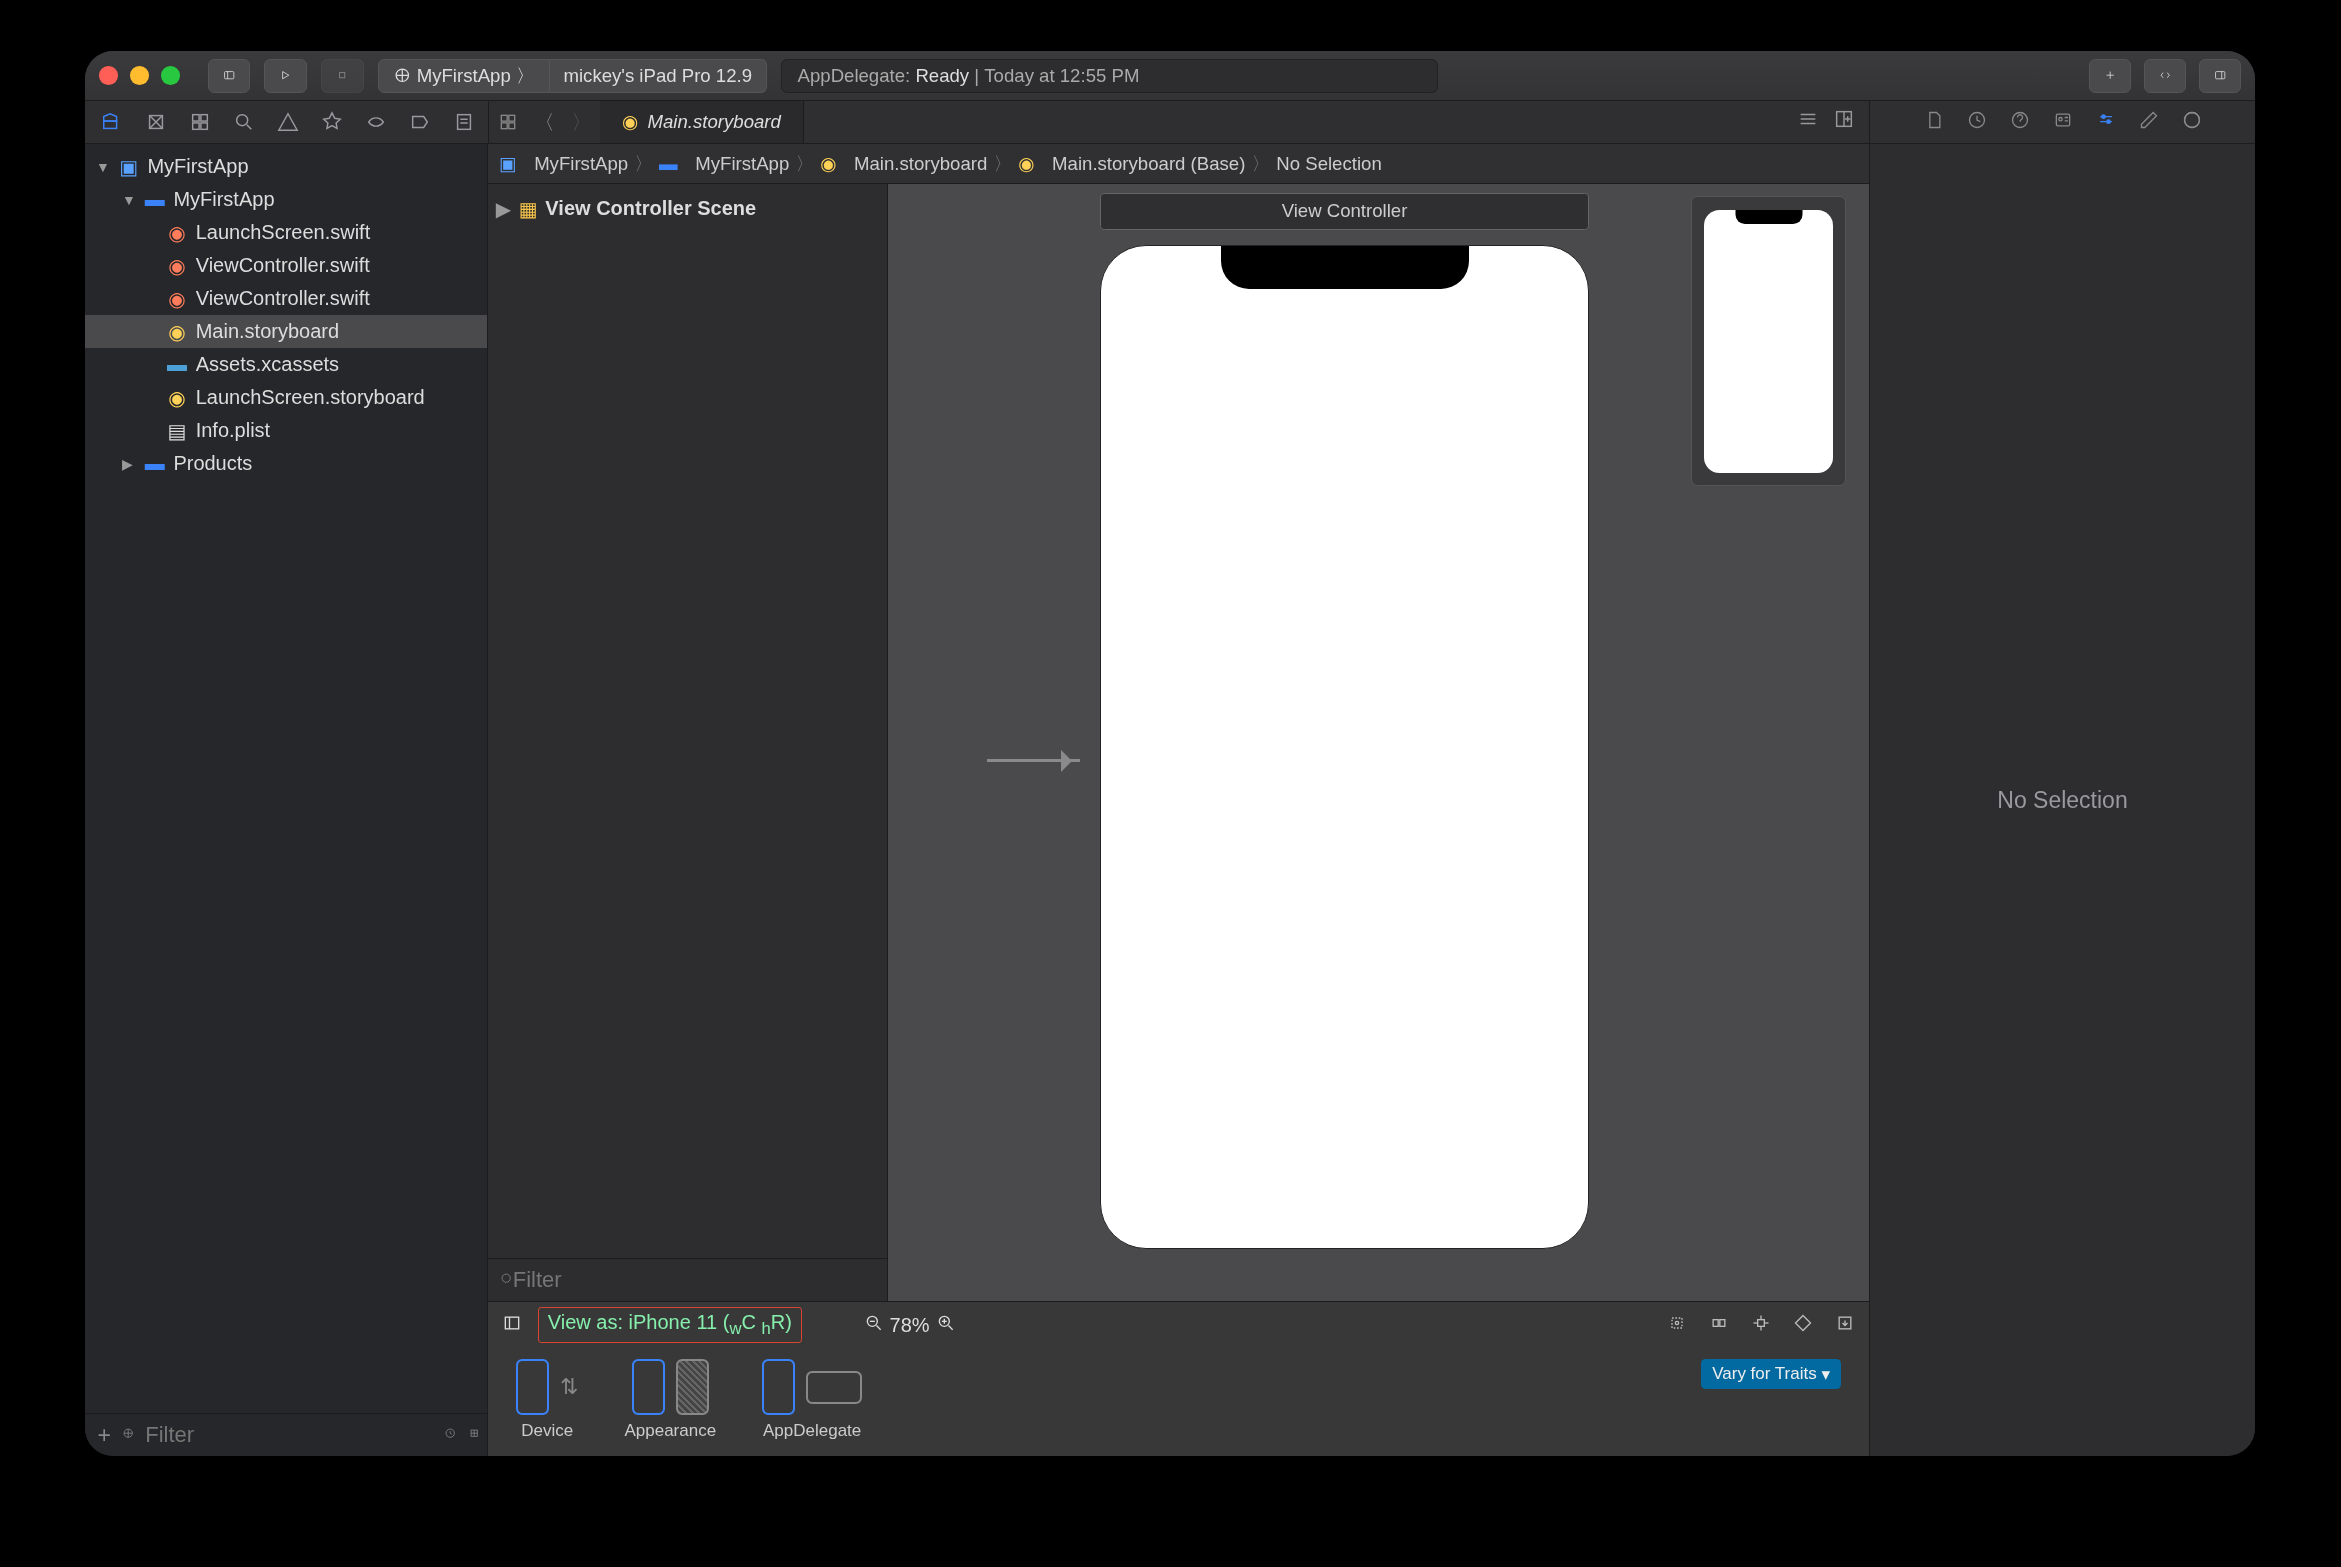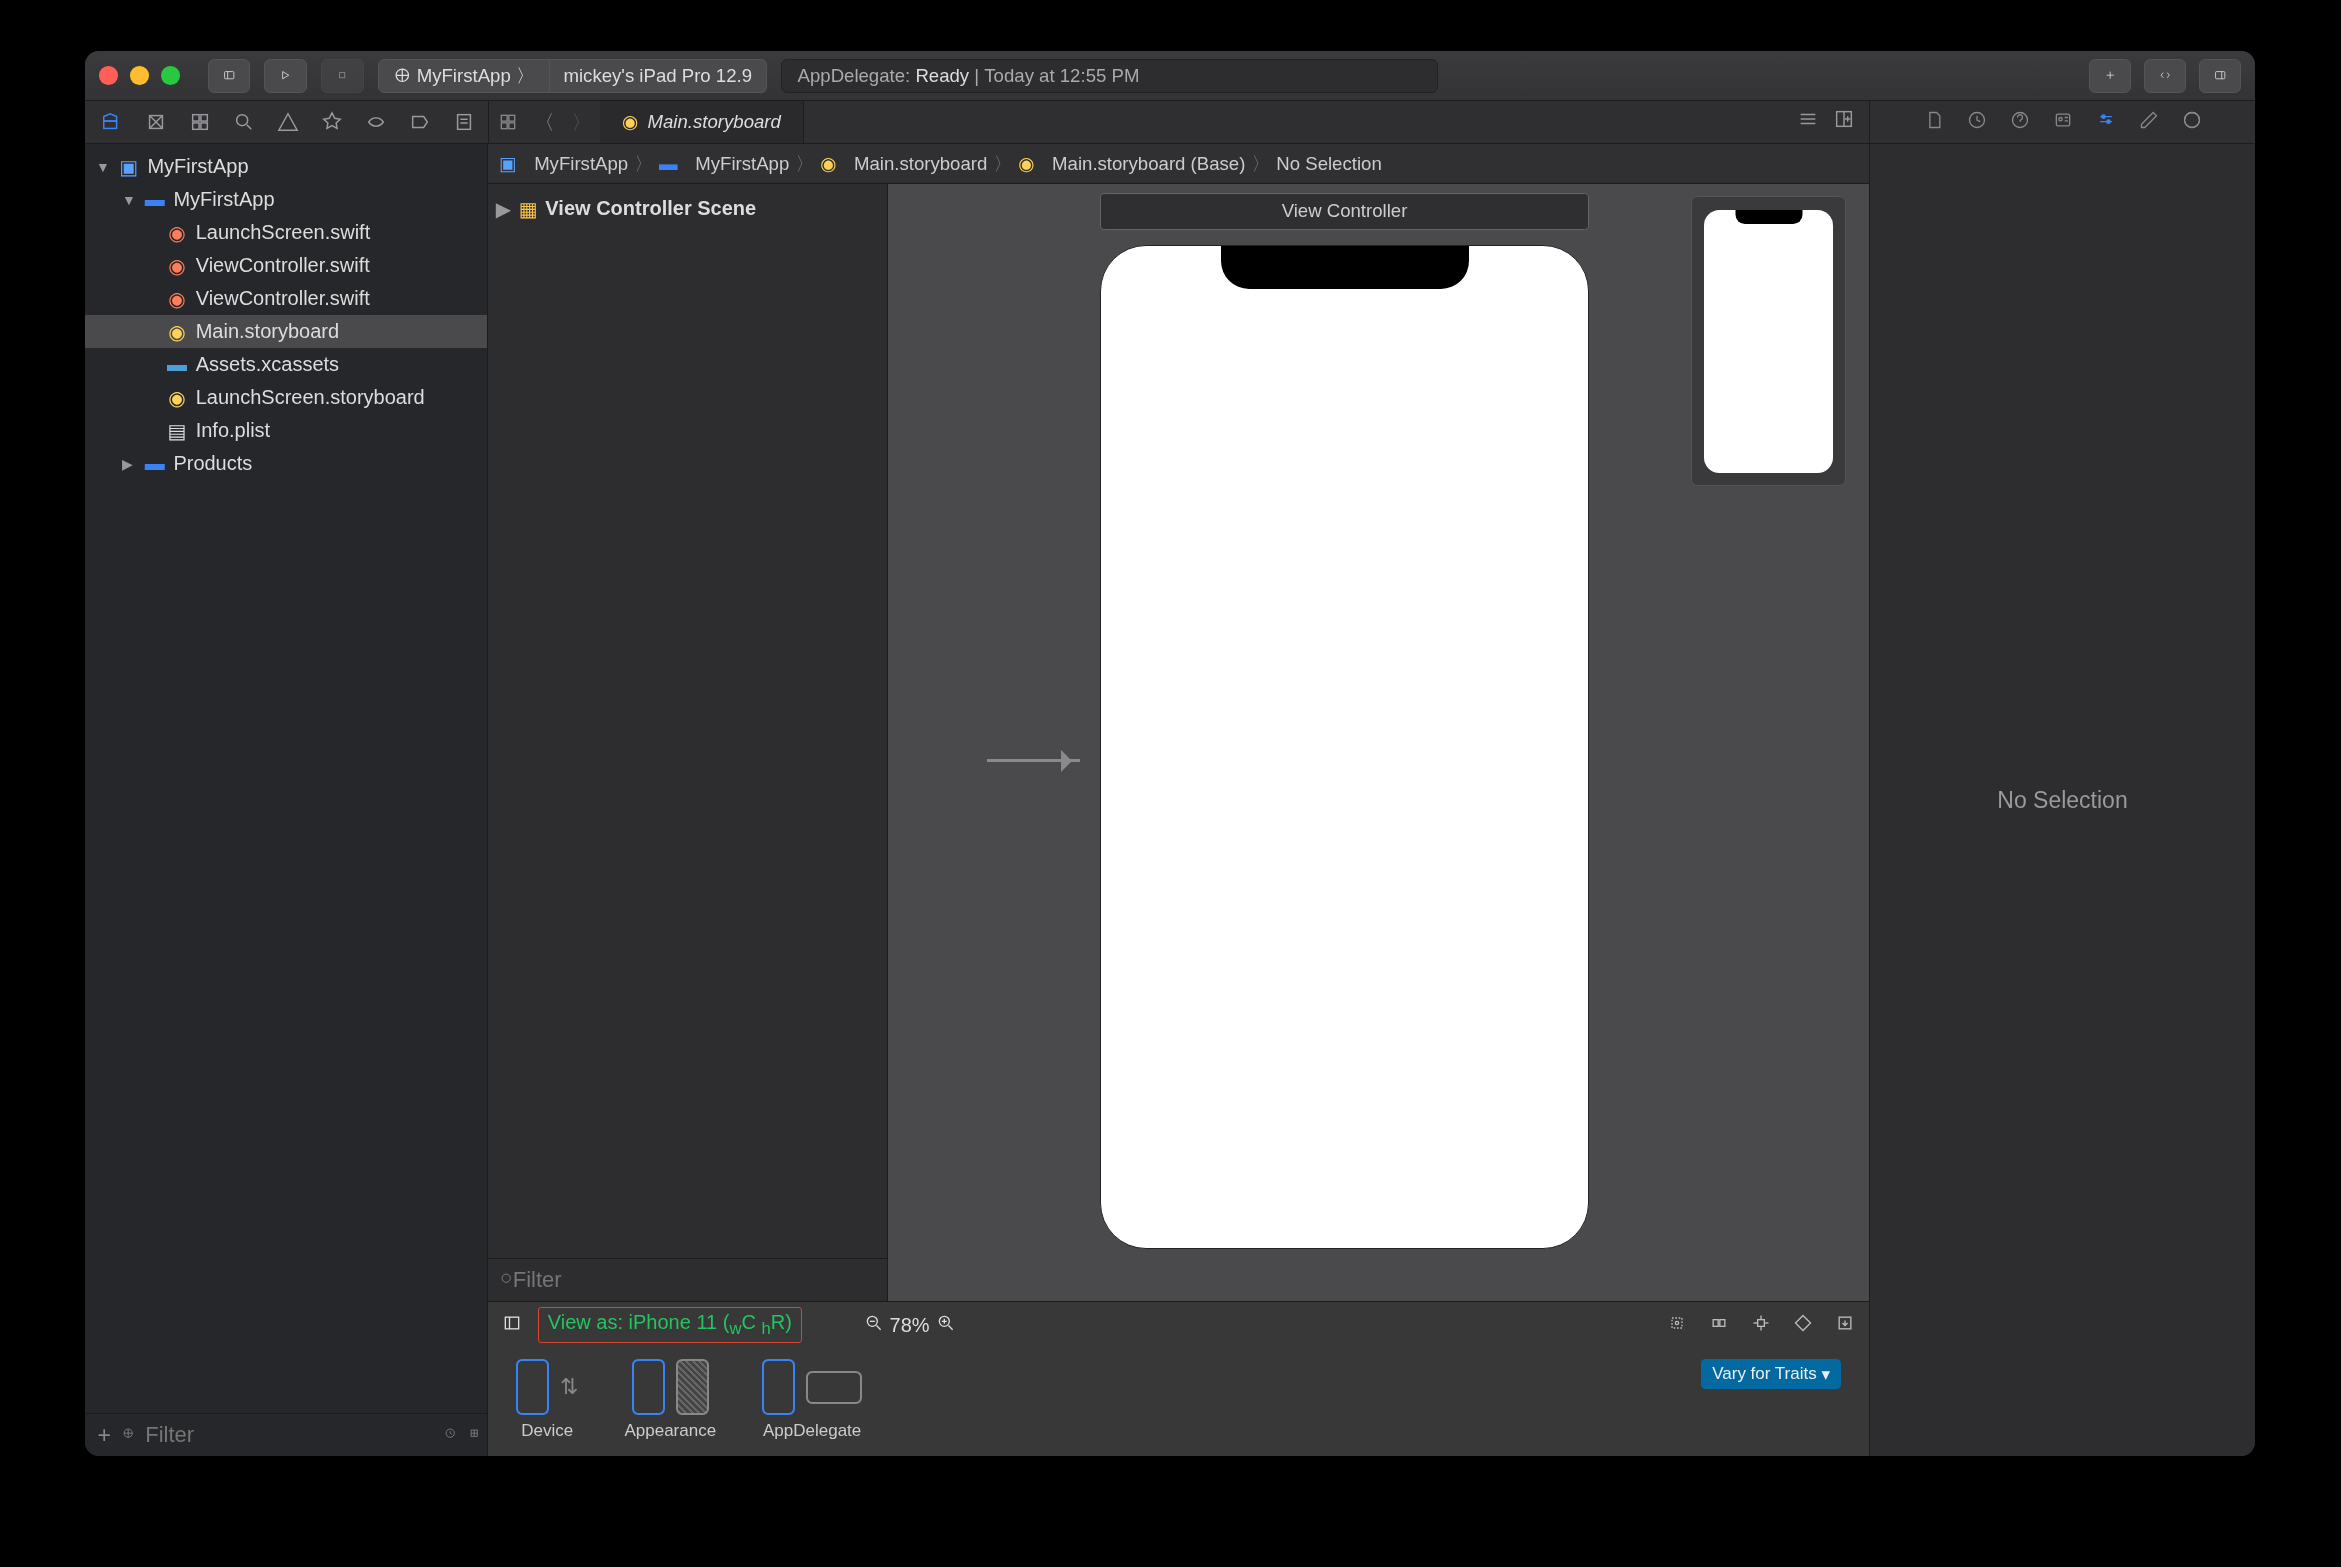--- a/index.html
+++ b/index.html
@@ -1,18 +1,18 @@
 <!DOCTYPE html>
 <html style="font-size:12.4px"><head>
 <meta charset="utf-8">
 <style>
 * { margin:0; padding:0; box-sizing:border-box; font-family:-apple-system,BlinkMacSystemFont,"Helvetica Neue",sans-serif; -webkit-font-smoothing:antialiased; }
 body { background:#000; width:2342px; height:1568px; overflow:hidden; }
 .frame { position:absolute; left:85px; top:51px; width:2170px; height:1405px; }
-.window { width:100%; height:100%; background:#2a2a2c; border-radius:14px; overflow:hidden; box-shadow:0 31px 93px rgba(0,0,0,.7); display:flex; flex-direction:column; }
+.window { width:100%; height:100%; background:#2a2a2c; border-radius:28px; overflow:hidden; box-shadow:0 31px 93px rgba(0,0,0,.7); display:flex; flex-direction:column; }
 
 
 .titlebar { height:50px; background:linear-gradient(#3b3b3d,#333335); border-bottom:0.8px solid #1c1c1d; display:flex; align-items:center; padding:0 14px; gap:14px; }
 .traffic { display:flex; gap:12.4px; margin-right:14px; }
 .traffic span { width:18.6px; height:18.6px; border-radius:50%; }
 .t-close{background:#ff5f57}.t-min{background:#febc2e}.t-max{background:#28c840}
 .tb-btn { height:34px; background:#4a4a4c; border:0.8px solid #555; border-radius:6.2px; display:flex; align-items:center; justify-content:center; color:#ddd; }
 .tb-btn.seg { padding:0 14px; }
 .tb-run { width:43px; }
 .tb-stop { width:43px; opacity:.5; }
@@ -66,21 +66,21 @@
 .notch{position:absolute; top:0; left:50%; transform:translateX(-50%); width:248px; height:43px; background:#000; border-radius:0 0 28px 28px}
 .arrow-in{position:absolute; left:99px; top:575px; width:93px; height:3.1px; background:#8a8a8c}
 .arrow-in::after{content:""; position:absolute; right:-3.1px; top:-9.3px; border:11px solid transparent; border-left-color:#8a8a8c}
 .mini{position:absolute; right:23px; top:12.4px; width:155px; background:#3a3a3c; border:0.8px solid #555; border-radius:6.2px; padding:12.4px;}
 .mini .mp{width:100%; height:263px; background:#fff; border-radius:15.5px; position:relative}
 .mini .mp::before{content:""; position:absolute; top:0; left:50%; transform:translateX(-50%); width:67px; height:14px; background:#000; border-radius:0 0 9.3px 9.3px}
 
 
 .canvasbar{background:#383839; border-top:0.8px solid #1c1c1d;}
 .cbar1{height:46px; display:flex; align-items:center; padding:0 14px; gap:15.5px; color:#ddd; font-size:20px}
-.viewas{border:1.5px solid #d94532; border-radius:3.1px; padding:3.1px 9.3px; color:#22c55e; font-weight:500}
+.viewas{border:1.5px solid #d94532; border-radius:3.1px; padding:3.1px 9.3px; color:#86efac; font-weight:500}
 .zoom{display:flex; align-items:center; gap:6px; margin-left:46px}
 .cbar1 .right{margin-left:auto; display:flex; gap:22px; color:#bbb}
 .cbar2{height:108px; display:flex; align-items:flex-start; padding:11px 28px; gap:46px; color:#ccc}
 .devgroup{display:flex; flex-direction:column; align-items:center; gap:6.2px; font-size:17px}
 .devgroup .items{display:flex; gap:11px; align-items:center}
 .devbox{width:33px; height:56px; border:2.3px solid #888; border-radius:6.2px}
 .devbox.sel{border-color:#3a82f7}
 .devbox.land{width:56px; height:33px}
 .cbar2 .vary{margin-left:auto}
 .varybtn{background:#0369a1; color:#eee; border-radius:4.6px; padding:4.6px 11px; font-size:17px; display:flex; align-items:center}

